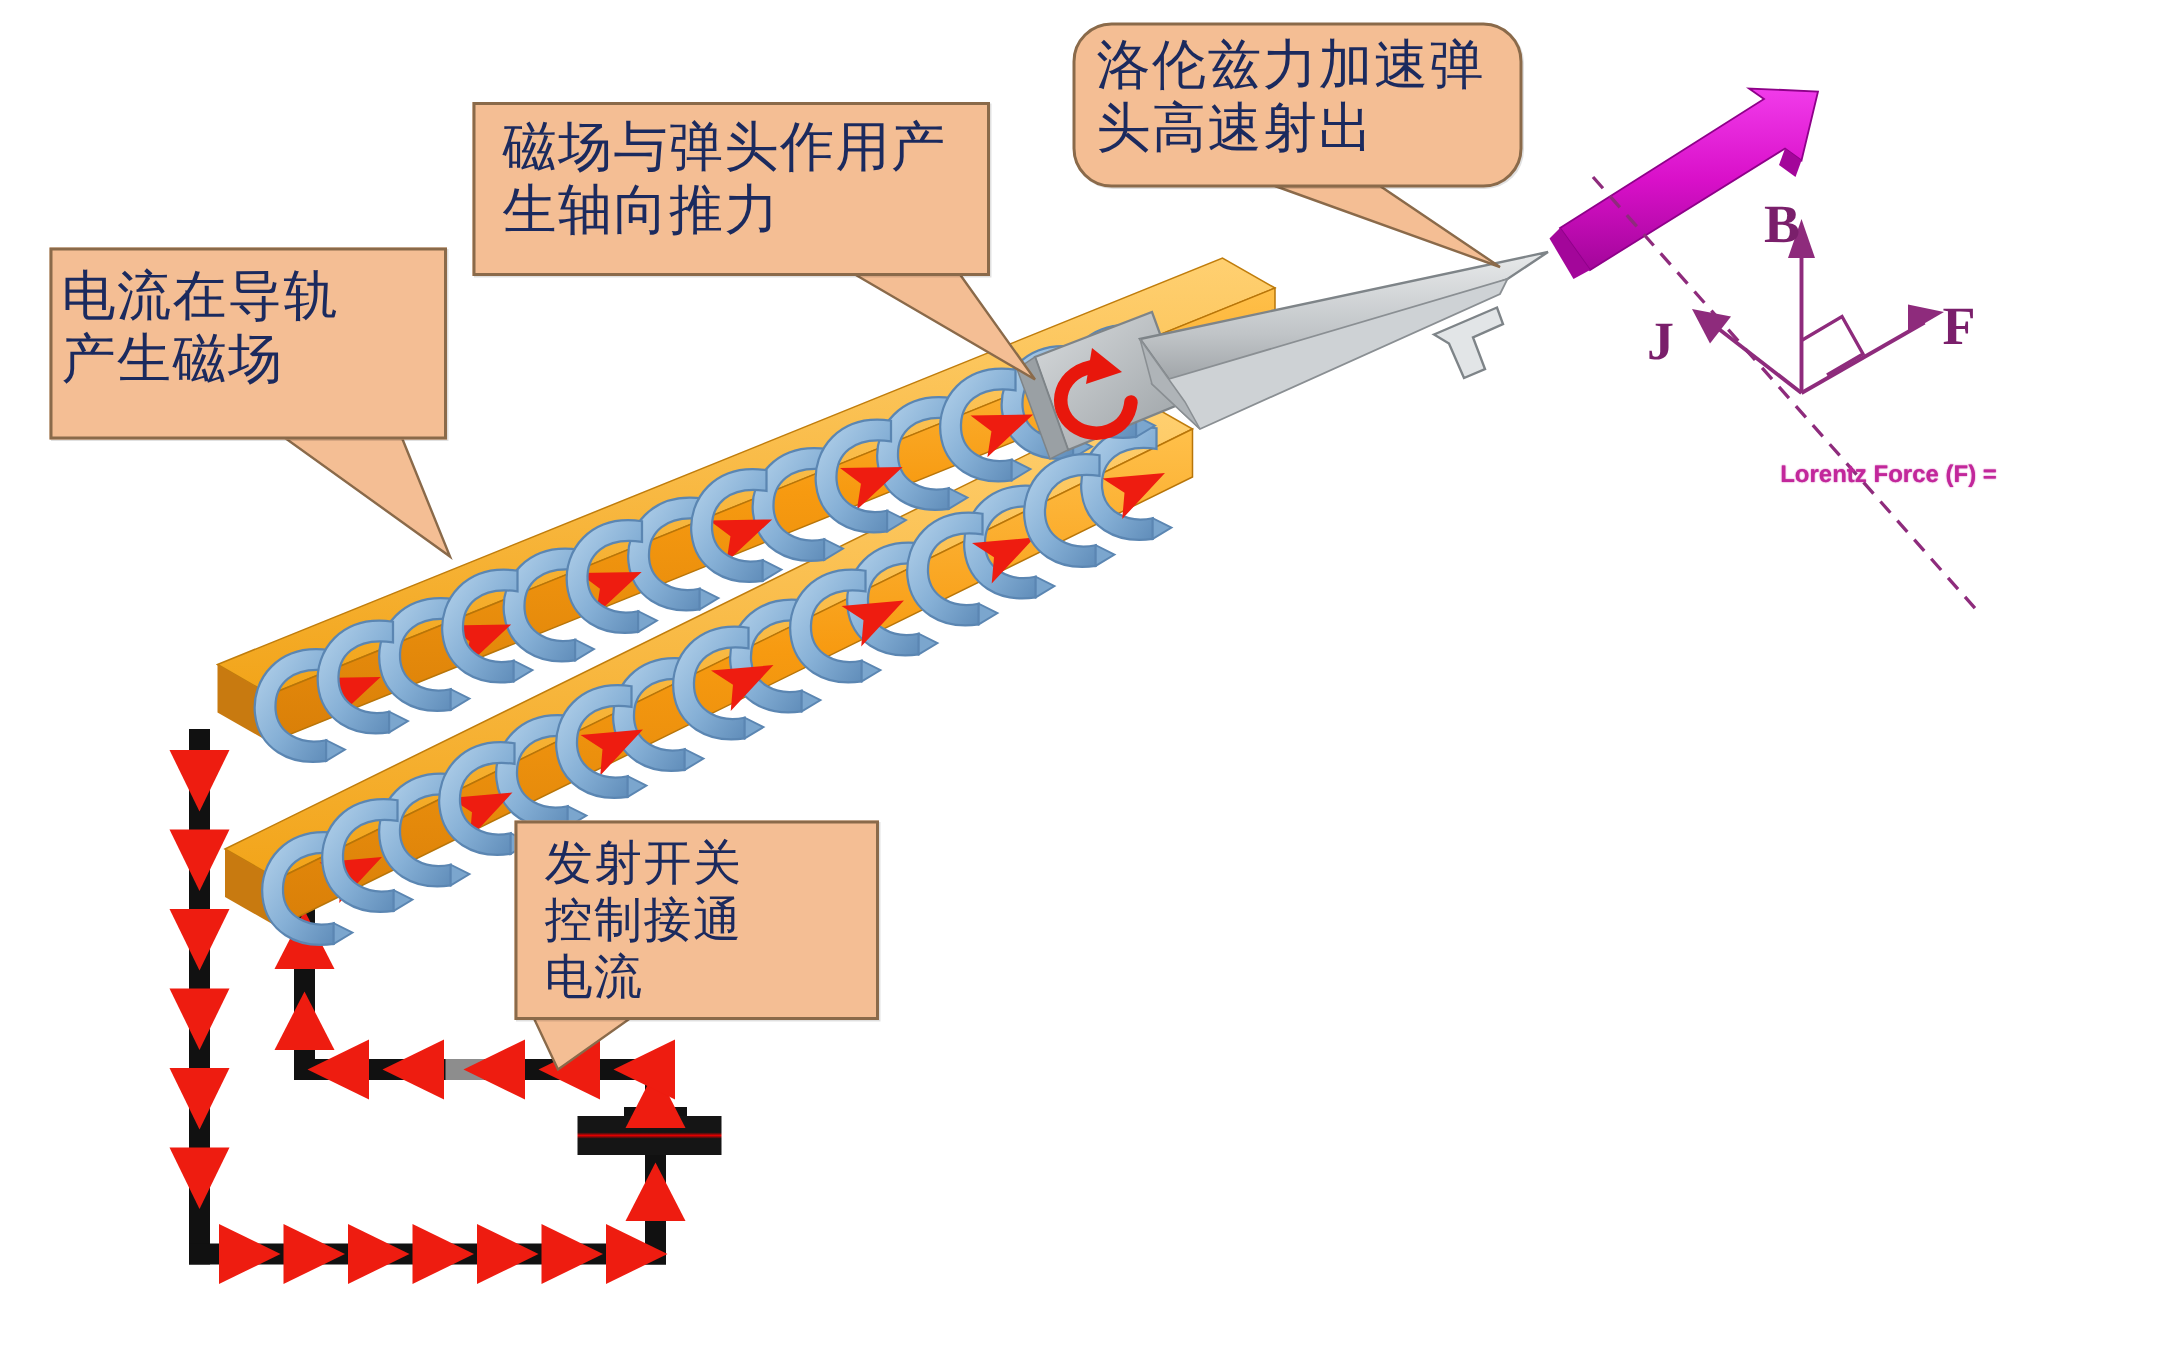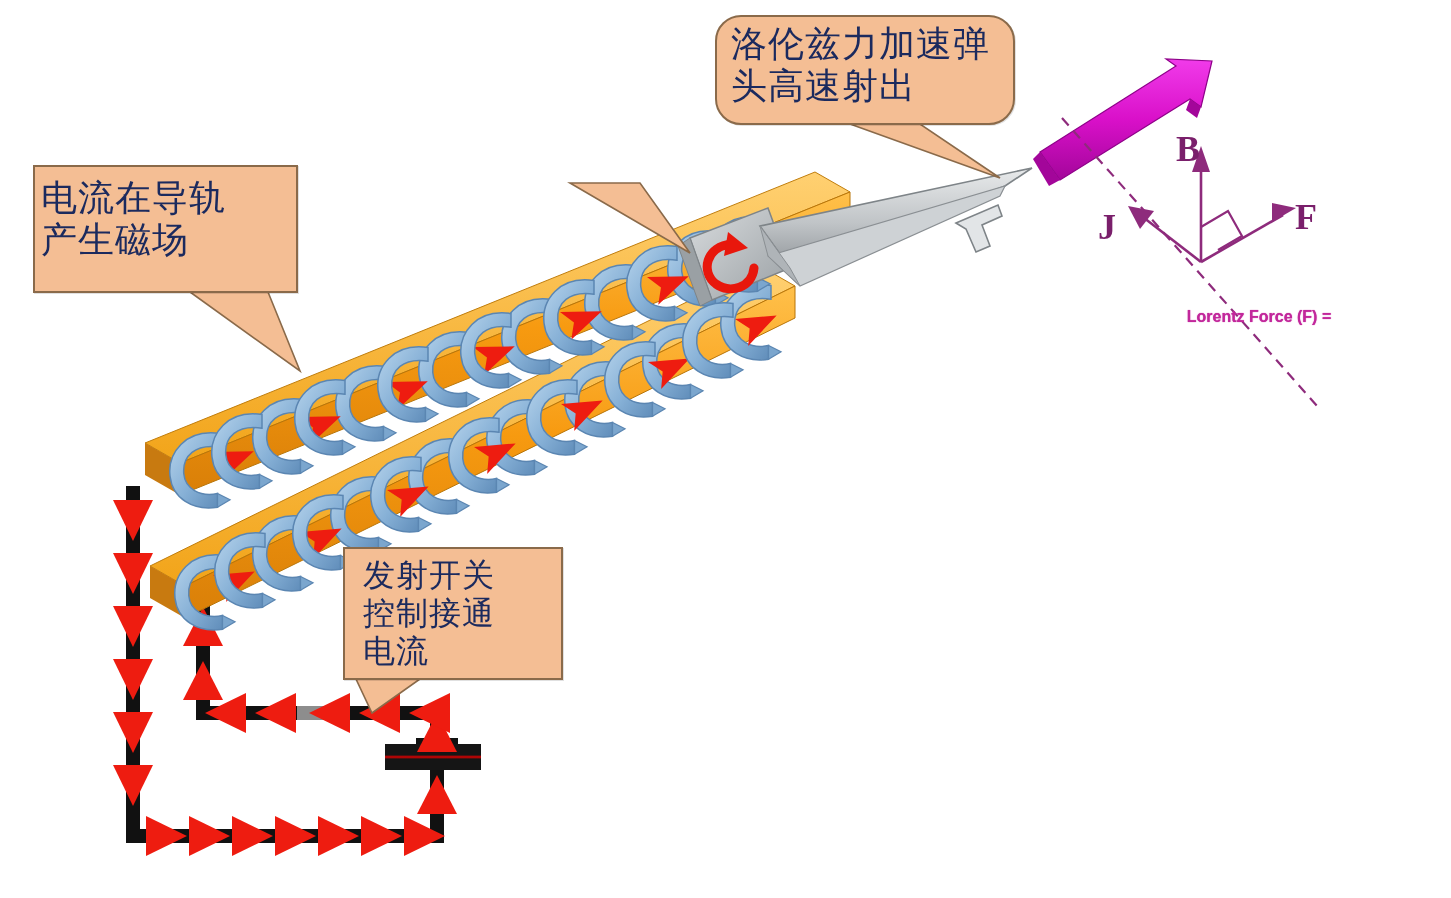--- a/index.html
+++ b/index.html
@@ -14,21 +14,21 @@
            box-shadow:1px 1px 0 rgba(0,0,0,.12);}
   .callout .txt{font-family:"DejaVu Sans","Liberation Sans",sans-serif;
            color:#1b2a5e;font-weight:400;letter-spacing:1px;line-height:1.18;
            white-space:pre-line;}
   .c1{left:33px;top:165px;width:265px;height:128px;}
   .c1 .txt{font-size:36px;padding:10px 0 0 6px;}
   .c2{left:315px;top:68px;width:345px;height:116px;}
   .c2 .txt{font-size:36px;padding:8px 0 0 18px;}
   .c3{left:715px;top:15px;width:300px;height:110px;border-radius:26px;}
   .c3 .txt{font-size:36px;padding:6px 0 0 14px;}
-  .c4{left:343px;top:547px;width:220px;height:133px;}
+  .c4{left:343px;top:547px;width:243px;height:133px;}
   .c4 .txt{font-size:32px;padding:8px 0 0 18px;}
 
   
   .lorentz{position:absolute;left:1094px;top:306px;width:330px;z-index:40;
            text-align:center;color:#C2279B;font-weight:bold;font-size:16px;
            line-height:1.35;font-family:"Liberation Sans",sans-serif;
            text-shadow:0 0 1px #C2279B;}
   .vlabel{position:absolute;z-index:40;color:#7a1f6b;
           font-family:"Liberation Serif","DejaVu Serif",serif;
           font-weight:bold;font-size:36px;}
@@ -263,20 +263,24 @@
       <polygon points="850,124 920,124 1000,178"></polygon>
       <polygon points="356,679 420,679 372,713"></polygon>
     </g>
   </svg>
 
   <div class="callout c1">
     <div class="txt">电流在导轨
 产生磁场</div>
   </div>
 
+  <div class="callout c2">
+    <div class="txt">磁场与弹头作用产
+生轴向推力</div>
+  </div>
 
   <div class="callout c3">
     <div class="txt">洛伦兹力加速弹
 头高速射出</div>
   </div>
 
   <div class="callout c4">
     <div class="txt">发射开关
 控制接通
 电流</div>

